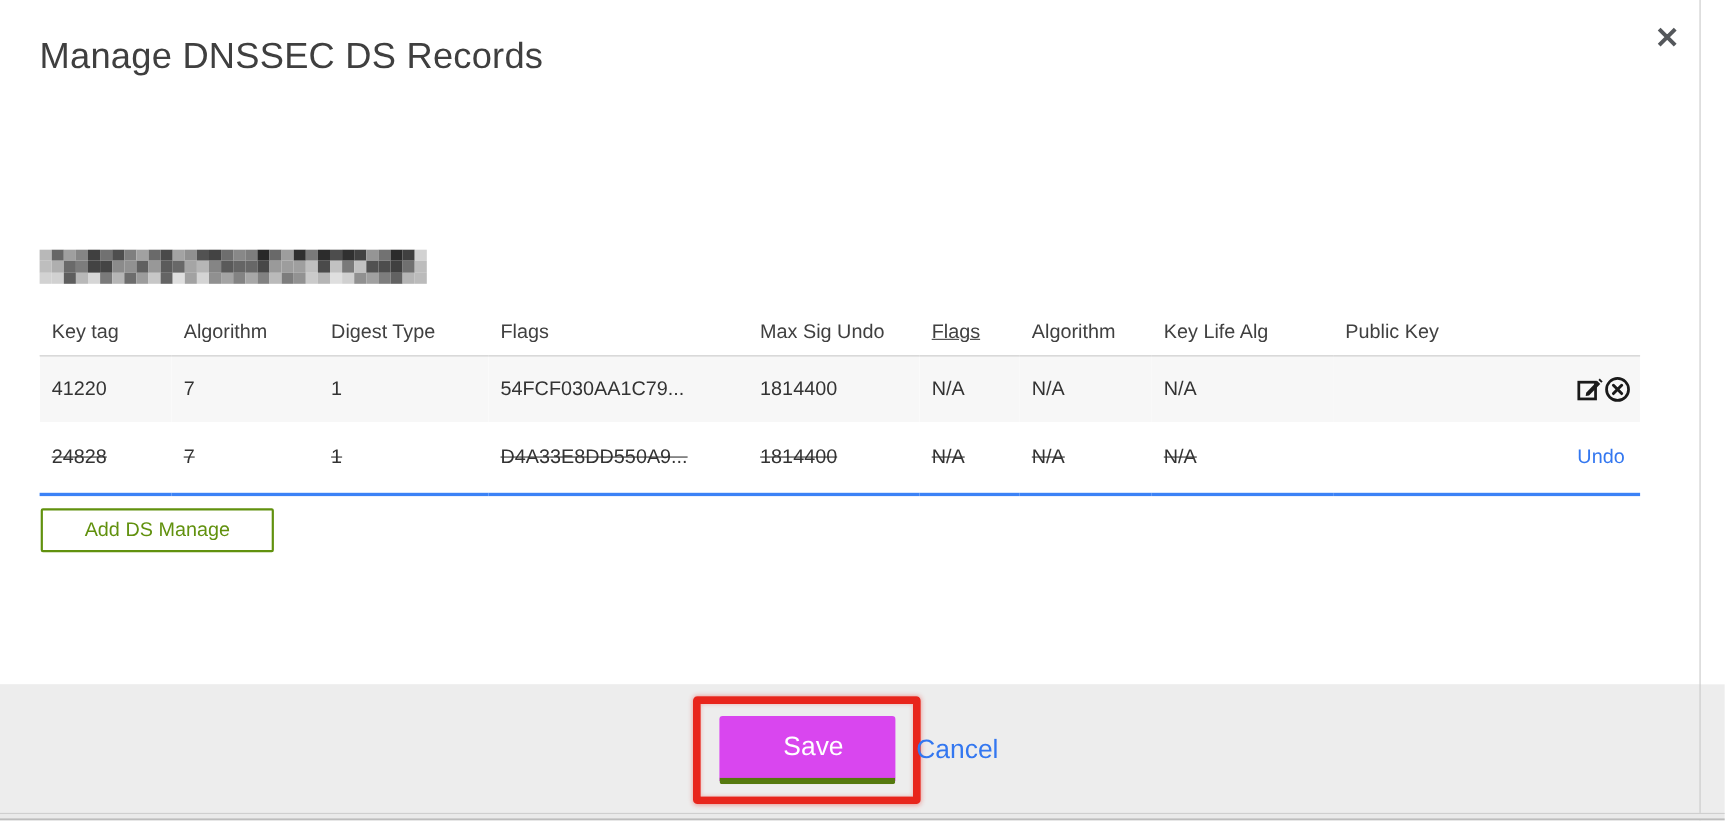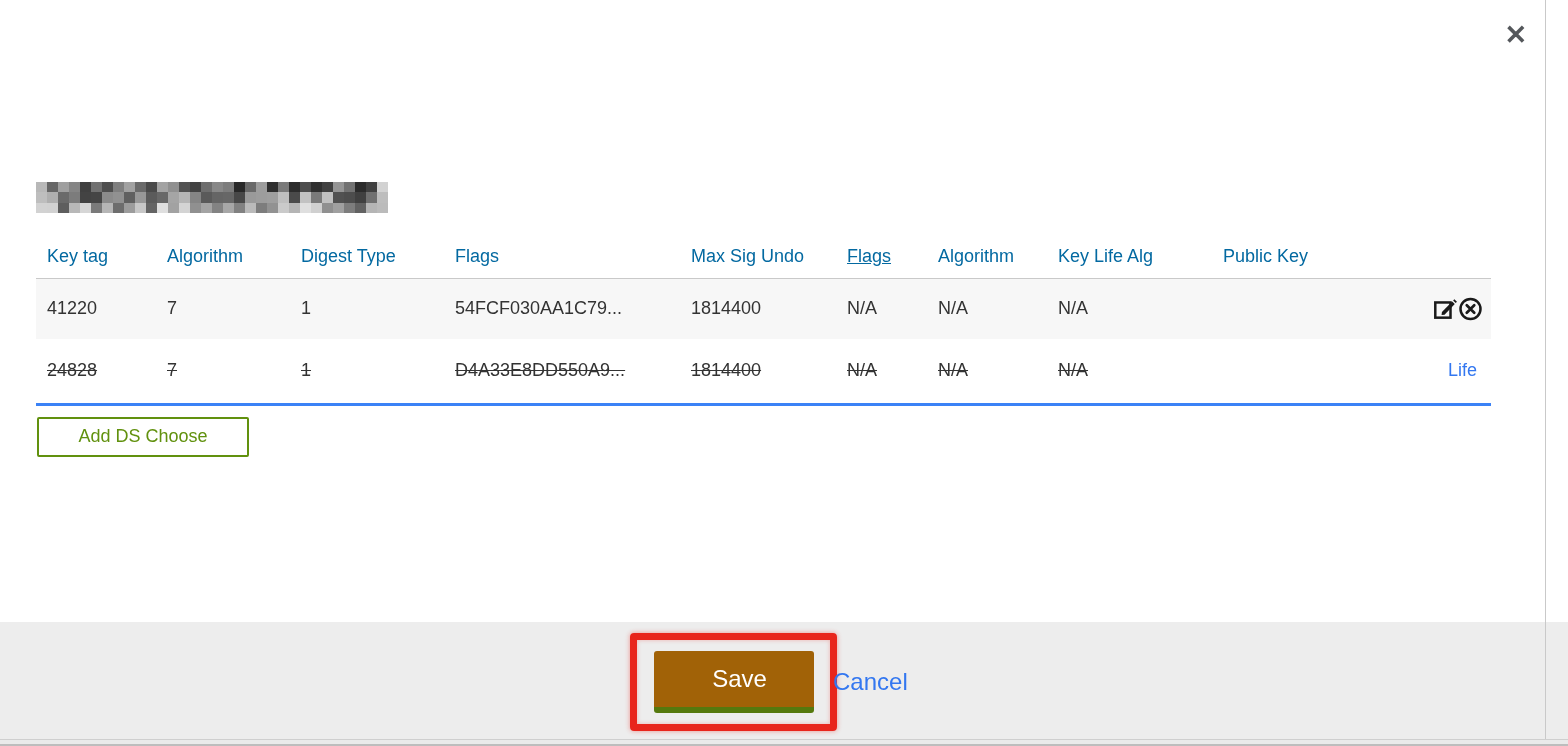--- a/index.html
+++ b/index.html
@@ -50,21 +50,21 @@
   table.ds-table {
     margin-top: 23px;
     border-collapse: collapse;
     table-layout: fixed;
     width: 1455px;
   }
   .ds-table th {
     height: 42px;
     font-size: 18px;
     font-weight: 400;
-    color: #0369a1;
+    color: #404040;
     text-align: left;
     padding-left: 11px;
     vertical-align: middle;
     white-space: nowrap;
   }
   .ds-table td {
     font-size: 18px;
     color: #333;
     padding-left: 11px;
     vertical-align: middle;
@@ -140,21 +140,21 @@
     border: 7px solid #e8251c;
     border-radius: 4px;
     box-shadow: 0 0 5px rgba(232,37,28,0.45), inset 0 0 4px rgba(232,37,28,0.3);
     display: flex;
     align-items: center;
     justify-content: center;
   }
   .save-btn {
     width: 160px;
     height: 62px;
-    background: #a16207;
+    background: #d946ef;
     border: none;
     border-bottom: 6px solid #55790e;
     border-radius: 3px;
     color: #ffffff;
     font-size: 24px;
     font-family: inherit;
     cursor: pointer;
     padding-left: 12px;
   }
   .cancel-link {
@@ -185,20 +185,21 @@
     width: 1568px; height: 7px;
     background: #eaeaea;
     border-top: 1px solid #cfcfcf;
     border-bottom: 2px solid #bdbdbd;
   }
 </style>
 </head>
 <body>
 
 <div class="modal">
+  <h1 class="page-title">Manage DNSSEC DS Records</h1>
   <span class="close-btn">✕</span>
 
   <div class="domain-redacted">
       <div style="background: rgb(184, 184, 184);"></div>
       <div style="background: rgb(102, 102, 102);"></div>
       <div style="background: rgb(159, 159, 159);"></div>
       <div style="background: rgb(133, 133, 133);"></div>
       <div style="background: rgb(64, 64, 64);"></div>
       <div style="background: rgb(113, 113, 113);"></div>
       <div style="background: rgb(78, 78, 78);"></div>
@@ -339,27 +340,27 @@
         <td class="struck">24828</td>
         <td class="struck">7</td>
         <td class="struck">1</td>
         <td class="struck">D4A33E8DD550A9...</td>
         <td class="struck">1814400</td>
         <td class="struck">N/A</td>
         <td class="struck">N/A</td>
         <td class="struck">N/A</td>
         <td class="struck"></td>
         <td class="undo-cell">
-          <a class="undo-link">Life</a>
+          <a class="undo-link">Undo</a>
         </td>
       </tr>
     </tbody>
   </table>
 
-  <button class="add-ds-btn">Add DS Choose</button>
+  <button class="add-ds-btn">Add DS Manage</button>
 </div>
 
 <div class="footer">
   <div class="annotation-rect">
     <button class="save-btn">Save</button>
   </div>
   <a class="cancel-link">Cancel</a>
 </div>
 
 <div class="right-strip"></div>

